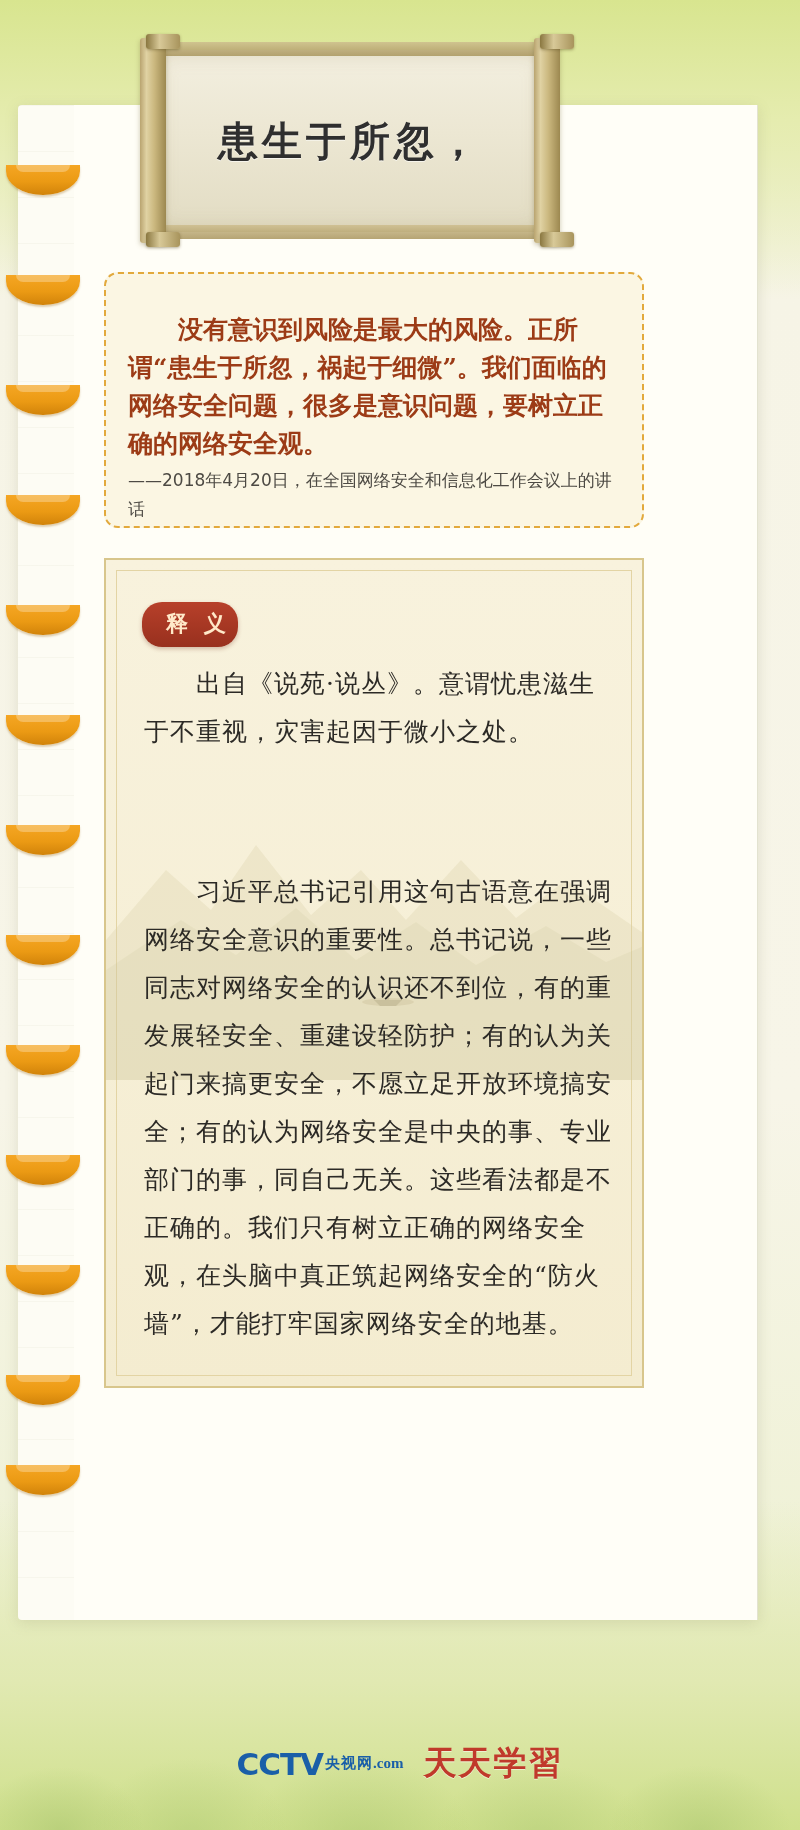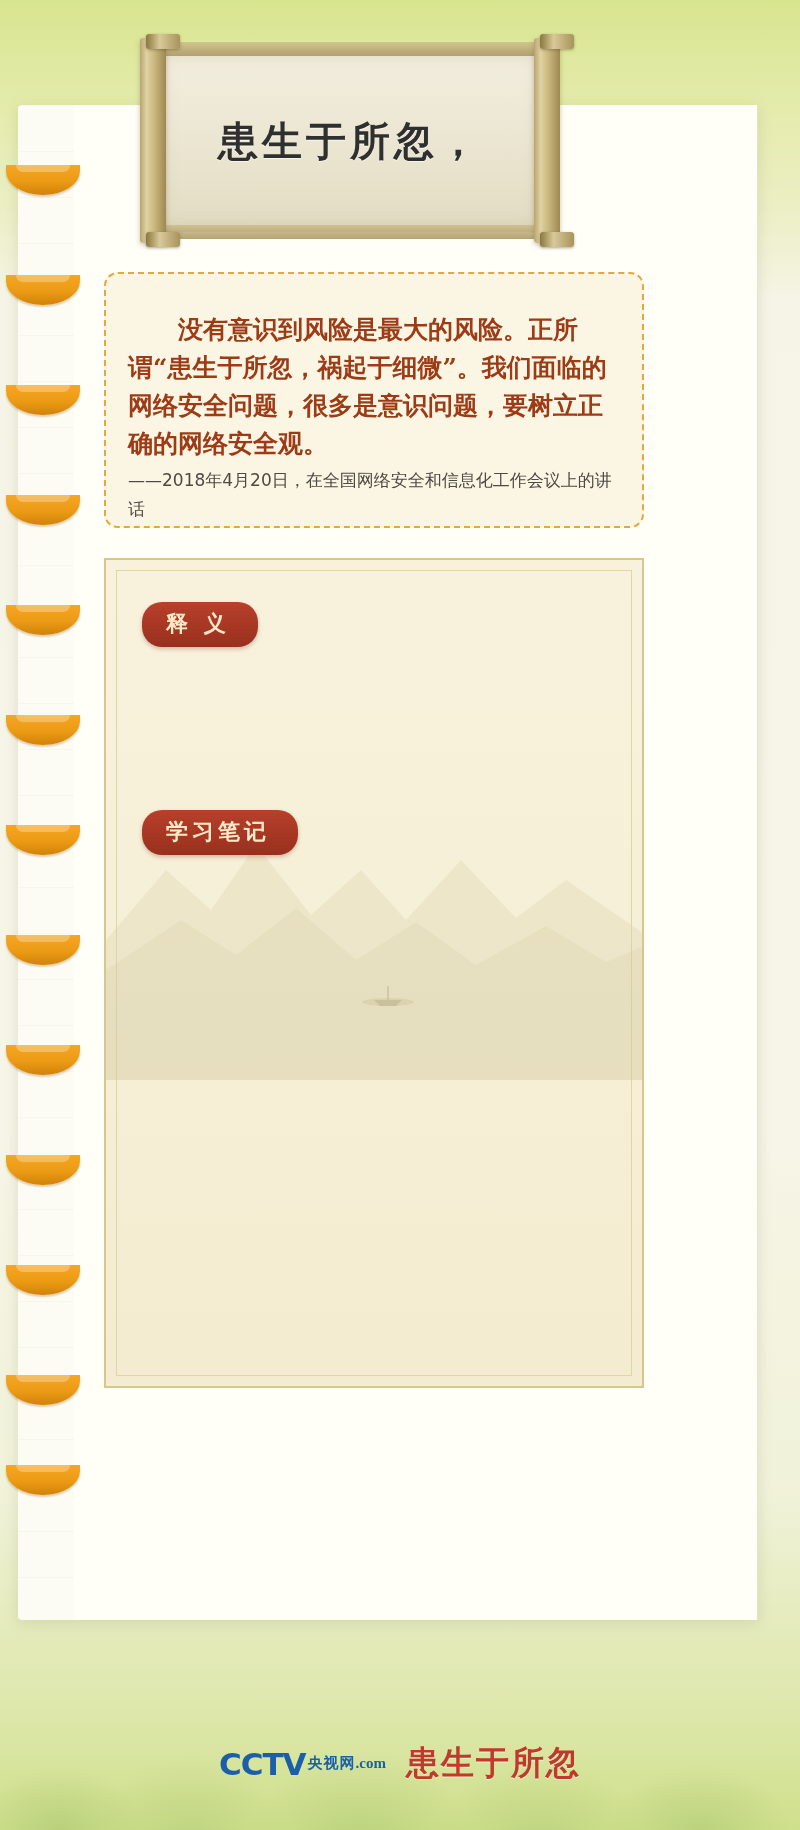--- a/index.html
+++ b/index.html
@@ -207,21 +207,21 @@
     left: 0; right: 0;
     top: 190px; height: 330px;
     pointer-events: none;
     opacity: .55;
   }
 
   .label-tag {
     position: relative;
     display: inline-block;
     margin: 0;
-    padding: 7px 28px 8px 24px;
+    padding: 7px 8px 8px 24px;
     background: linear-gradient(180deg, #b7402a 0%, #98301e 100%);
     color: #ffe9c9;
     font-family: "DejaVu Serif", "Liberation Serif", serif;
     font-weight: bold;
     font-size: 22px;
     letter-spacing: 4px;
     border-radius: 20px 20px 20px 20px;
     box-shadow: 0 2px 4px rgba(120,50,30,.3);
   }
   .tag-wrap { position: absolute; }
@@ -337,30 +337,29 @@
       <path d="M0,215 L70,165 L120,200 L180,150 L240,205 L300,165 L360,210 L430,170 L490,205 L540,185 L540,330 L0,330 Z" fill="#cfc characters" opacity="0"></path>
       <path d="M0,220 L75,170 L130,205 L190,158 L250,210 L310,172 L370,215 L440,176 L500,212 L540,195 L540,330 L0,330 Z" fill="#cdc59c" opacity="0.45"></path>
       <ellipse cx="282" cy="252" rx="26" ry="4" fill="#b9ad7e" opacity="0.6"></ellipse>
       <path d="M268,250 L296,250 L290,256 L274,256 Z" fill="#9a8f63" opacity="0.75"></path>
       <path d="M282,236 L282,250" stroke="#9a8f63" stroke-width="1.5" opacity="0.75"></path>
     </svg>
 
     <div class="tag-wrap shiyi">
       <span class="label-tag">释 义</span>
     </div>
-
-    <div class="tag-wrap biji">
-      <span class="label-tag">学习笔记</span>
-    </div>
+    <div class="body-text shiyi">出自《说苑·说丛》。意谓忧患滋生于不重视，灾害起因于微小之处。</div>
+
+    <div class="body-text biji">习近平总书记引用这句古语意在强调网络安全意识的重要性。总书记说，一些同志对网络安全的认识还不到位，有的重发展轻安全、重建设轻防护；有的认为关起门来搞更安全，不愿立足开放环境搞安全；有的认为网络安全是中央的事、专业部门的事，同自己无关。这些看法都是不正确的。我们只有树立正确的网络安全观，在头脑中真正筑起网络安全的“防火墙”，才能打牢国家网络安全的地基。</div>
   </div>
 
   <div class="footer">
     <div class="cctv-logo">
       <span class="cctv-mark">CCTV</span>
       <span class="cctv-cn">
         <span class="cn">央视网</span>
         <span class="com">.com</span>
       </span>
     </div>
-    <div class="brand-cn">患生于所忽</div>
+    <div class="brand-cn">天天学習</div>
   </div>
 
 </div>
 
 </body></html>

